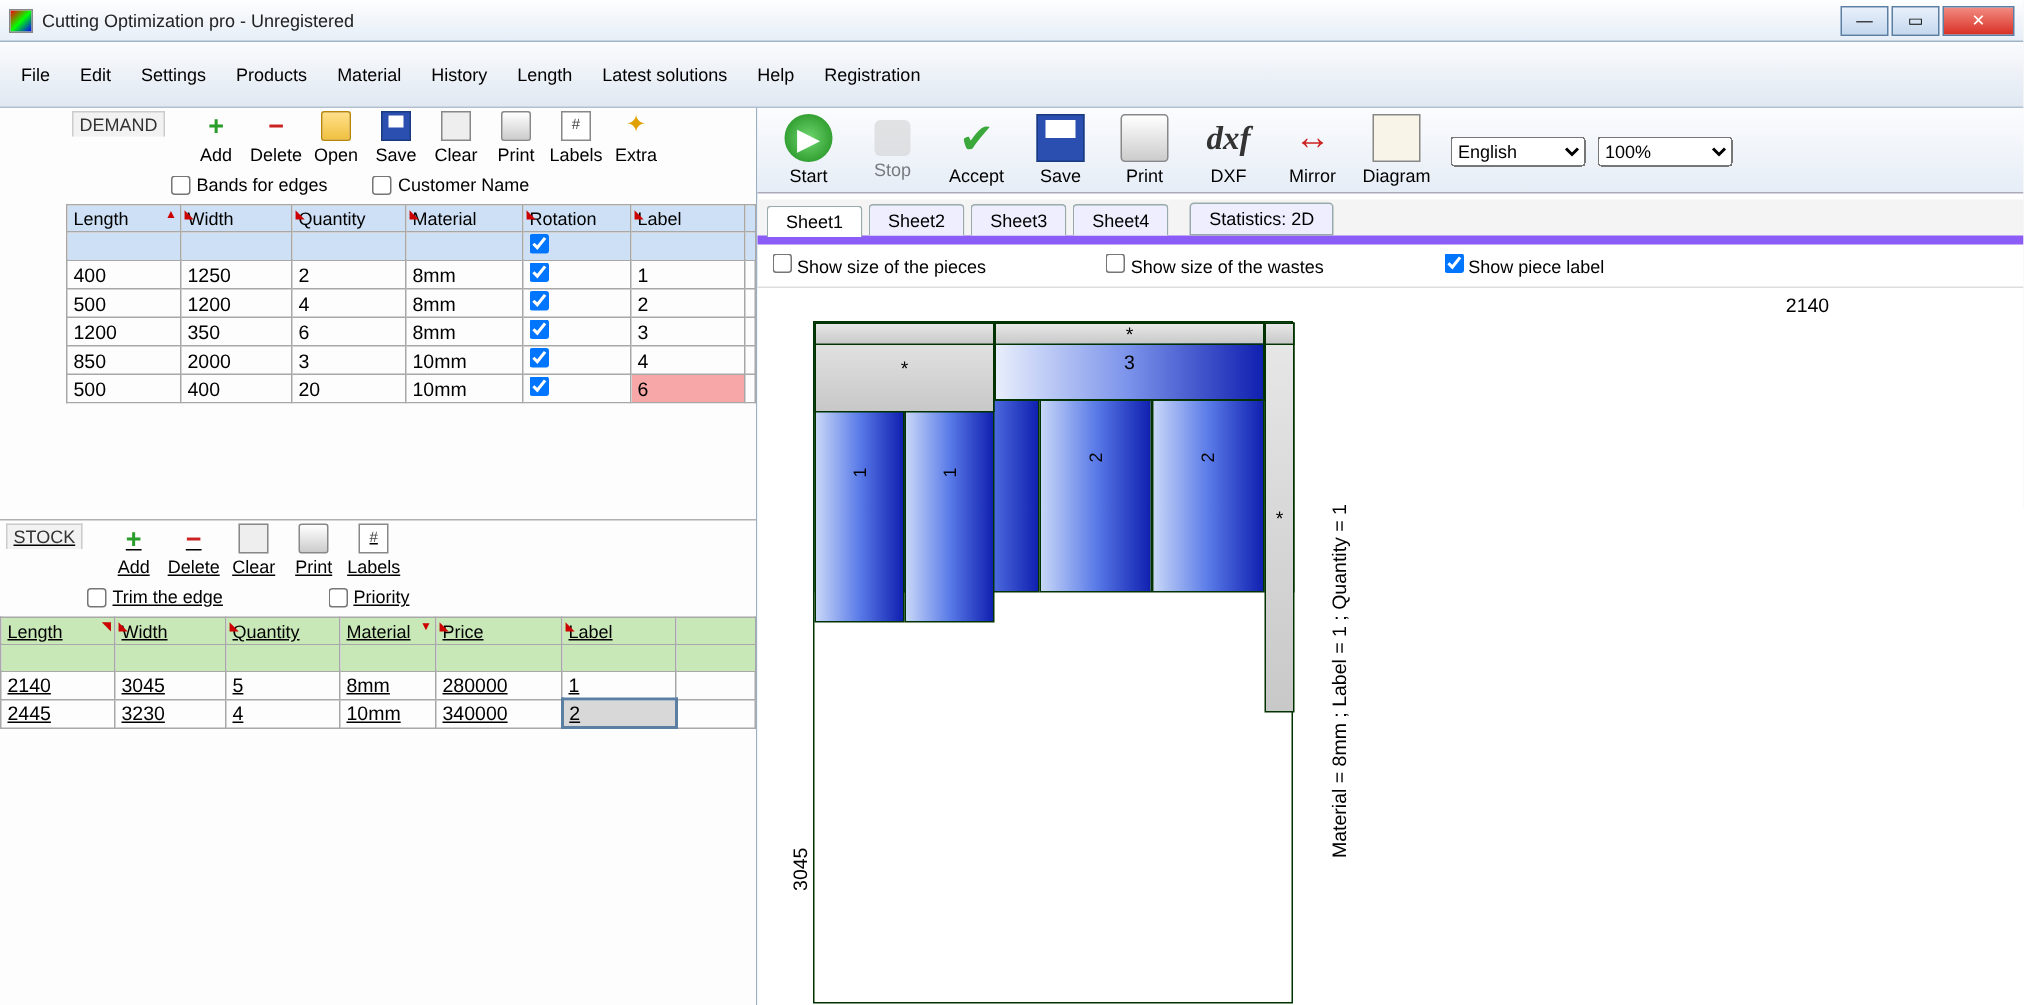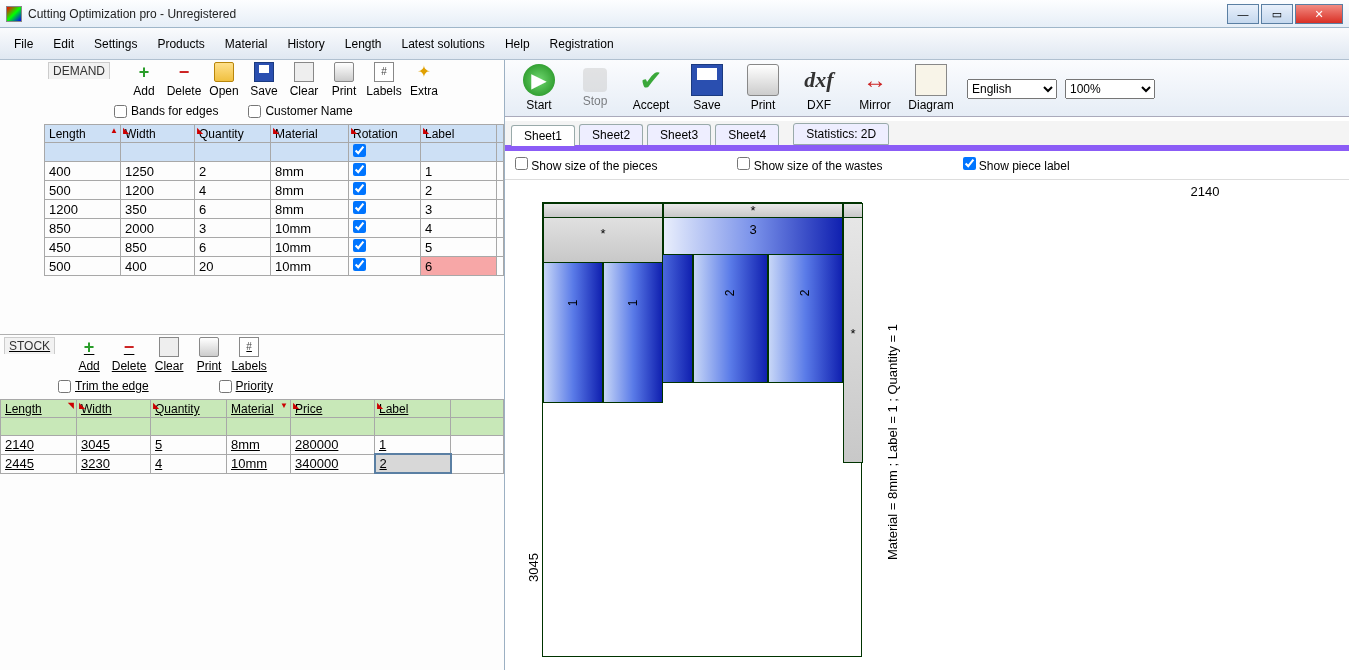--- a/index.html
+++ b/index.html
@@ -7,21 +7,21 @@
 
 
 .titlebar { height: 28px; background: linear-gradient(#fdfeff,#e6eef7); display: flex; align-items: center; padding: 0 6px; border-bottom: 1px solid #9fb6c9; }
 .titlebar .appicon { width: 16px; height: 16px; margin-right: 6px; background: linear-gradient(135deg,#f00,#0f0,#00f); border: 1px solid #888; }
 .titlebar .title { color: #222; }
 .titlebar .winbtns { margin-left: auto; display: flex; gap: 2px; }
 .winbtn { width: 32px; height: 20px; border: 1px solid #5a7fa3; background: linear-gradient(#e8f0fb,#c5d8ee); text-align: center; line-height: 18px; font-size: 11px; cursor: pointer; }
 .winbtn.close { background: linear-gradient(#f28b82,#d93025); color: #fff; width: 48px; }
 
 
-.menubar { height: 32px; background: linear-gradient(#fafbfd,#e0e8f2); display: flex; align-items: center; padding: 0 4px; border-bottom: 1px solid #b0c0d0; }
+.menubar { height: 44px; background: linear-gradient(#fafbfd,#e0e8f2); display: flex; align-items: center; padding: 0 4px; border-bottom: 1px solid #b0c0d0; }
 .menubar span { padding: 4px 10px; cursor: pointer; }
 
 .workspace { display: flex; height: calc(670px - 56px); }
 
 
 .leftpanel { width: 505px; display: flex; flex-direction: column; border-right: 1px solid #9cb0c3; background: #fdfdfd; }
 
 .section-hdr { font-size: 12px; font-weight: normal; padding: 2px 4px 0 4px; color: #333; display: flex; align-items: flex-start; }
 .section-hdr .lbl { border: 1px solid #ccc; border-bottom: none; background: #f2f2f2; padding: 1px 4px; margin-right: 4px; }
 
@@ -212,29 +212,20 @@
                 <td class="">3</td>
                 <td></td>
               </tr>
               <tr>
                 <td>850</td>
                 <td>2000</td>
                 <td class="num">3</td>
                 <td>10mm</td>
                 <td class="center"><input type="checkbox" checked="" style=""></td>
                 <td class="">4</td>
-                <td></td>
-              </tr>
-              <tr>
-                <td>450</td>
-                <td>850</td>
-                <td class="num">6</td>
-                <td>10mm</td>
-                <td class="center"><input type="checkbox" checked="" style=""></td>
-                <td class="">5</td>
                 <td></td>
               </tr>
               <tr>
                 <td>500</td>
                 <td>400</td>
                 <td class="num">20</td>
                 <td>10mm</td>
                 <td class="center"><input type="checkbox" checked="" style=""></td>
                 <td class="hl">6</td>
                 <td></td>

